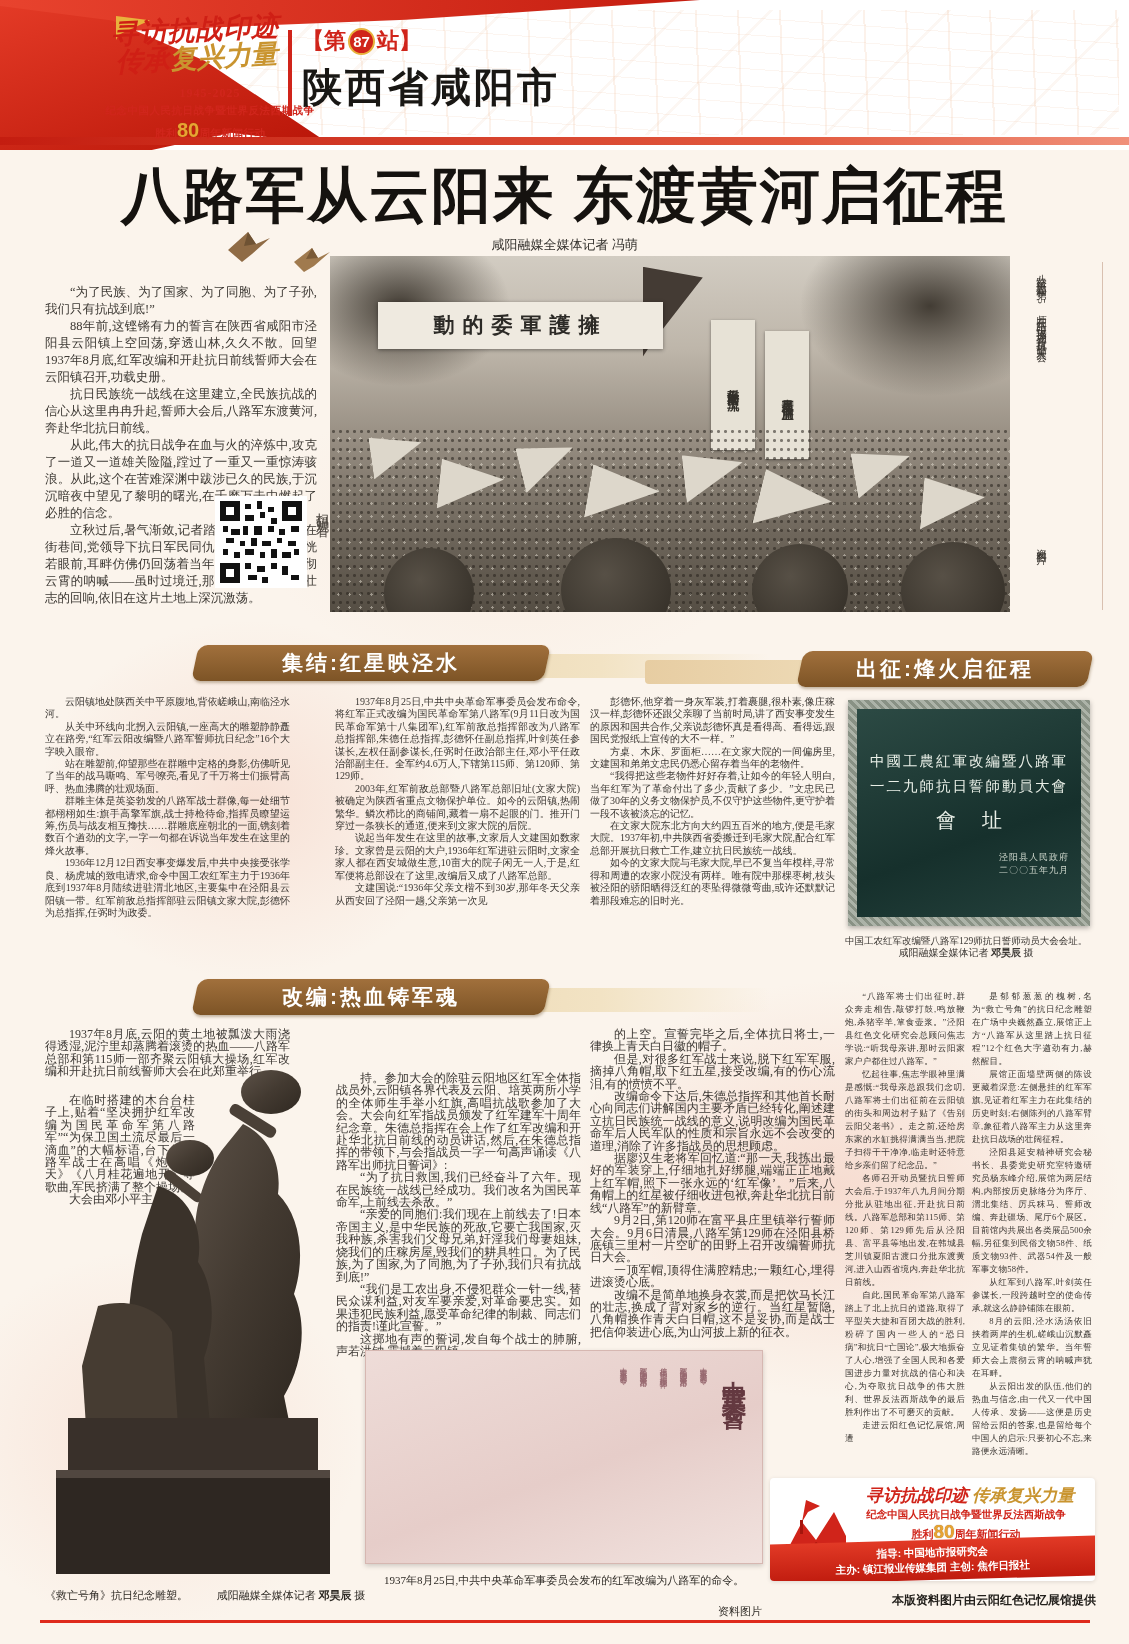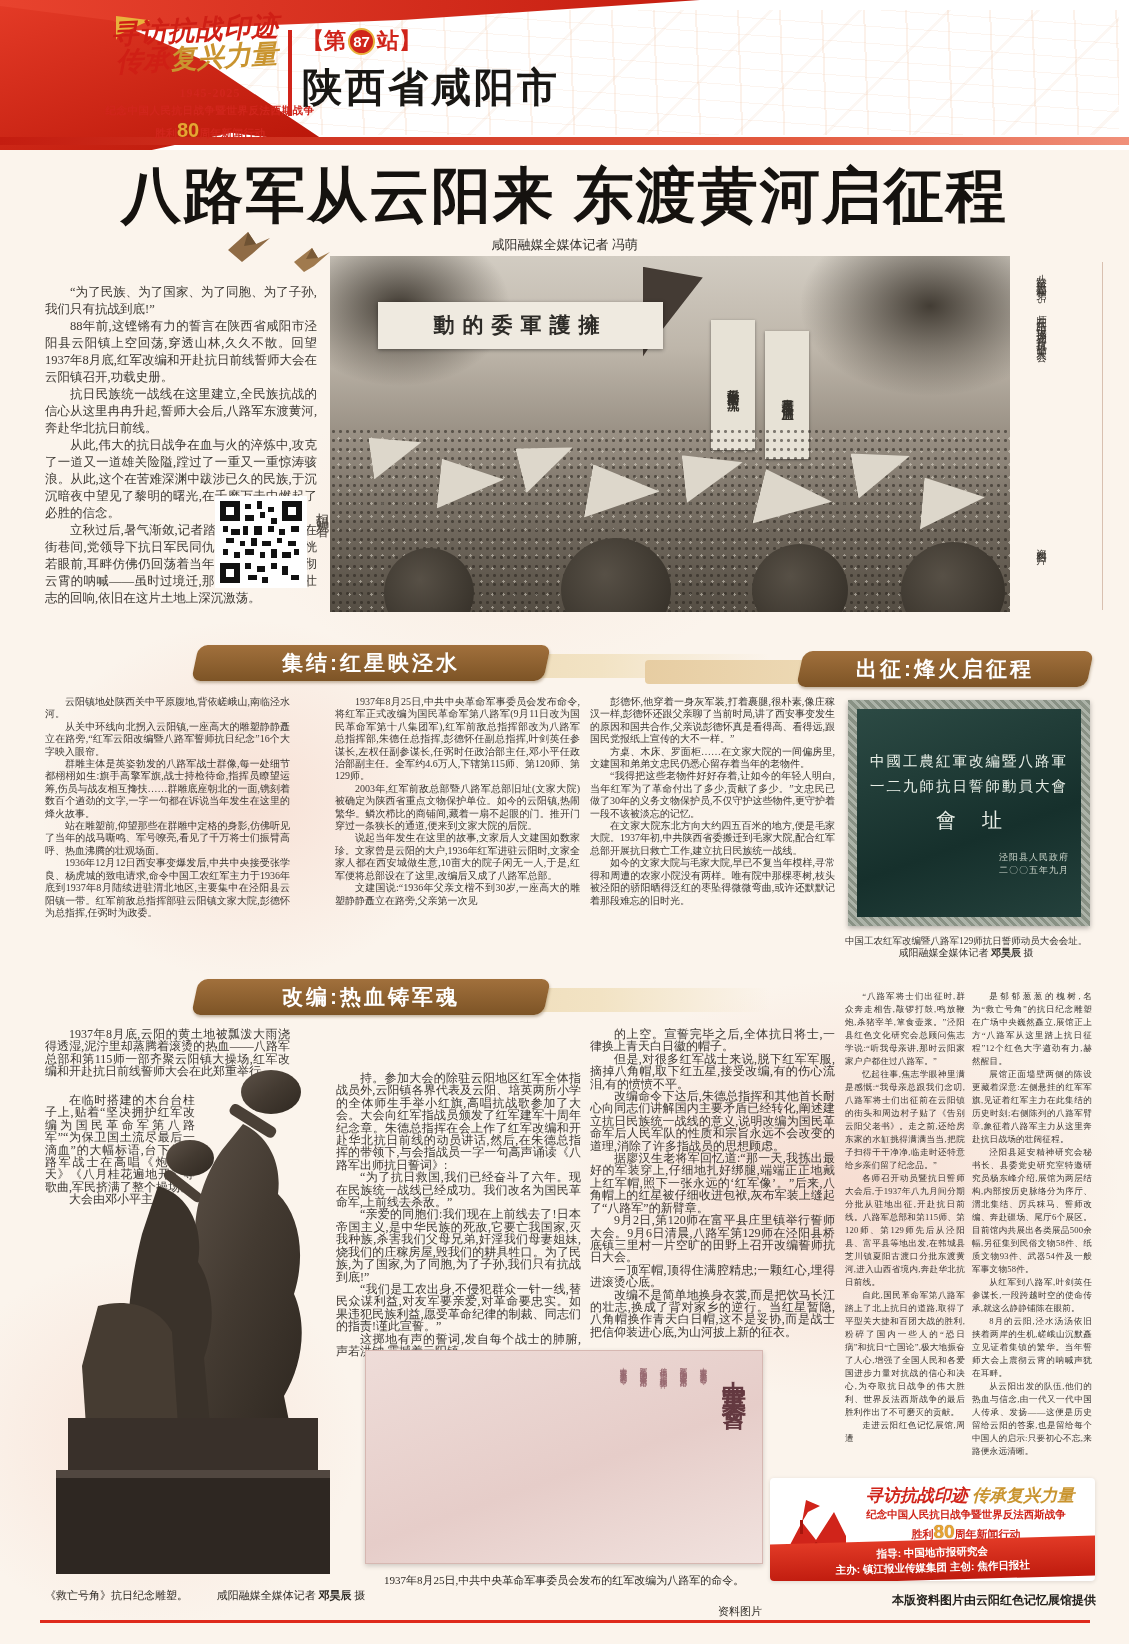--- a/index.html
+++ b/index.html
@@ -281,29 +281,29 @@
   <div class="photo-vcredit">资料图片</div>
   <div class="vrule"></div>
 
   <div class="sec-light" style="left:205px;top:654px;width:565px;"></div>
   <div class="sec-dark" style="left:195px;top:645px;width:352px;">
     <span>集结:红星映泾水</span>
   </div>
   <div class="bcol" style="left:45px;top:696px;height:250px;">
       <p>云阳镇地处陕西关中平原腹地,背依嵯峨山,南临泾水河。</p>
       <p>从关中环线向北拐入云阳镇,一座高大的雕塑静静矗立在路旁,“红军云阳改编暨八路军誓师抗日纪念”16个大字映入眼帘。</p>
+      <p>站在雕塑前,仰望那些在群雕中定格的身影,仿佛听见了当年的战马嘶鸣、军号嘹亮,看见了千万将士们振臂高呼、热血沸腾的壮观场面。</p>
       <p>群雕主体是英姿勃发的八路军战士群像,每一处细节都栩栩如生:旗手高擎军旗,战士持枪待命,指挥员瞭望运筹,伤员与战友相互搀扶……群雕底座朝北的一面,镌刻着数百个遒劲的文字,一字一句都在诉说当年发生在这里的烽火故事。</p>
-      <p>站在雕塑前,仰望那些在群雕中定格的身影,仿佛听见了当年的战马嘶鸣、军号嘹亮,看见了千万将士们振臂高呼、热血沸腾的壮观场面。</p>
       <p>1936年12月12日西安事变爆发后,中共中央接受张学良、杨虎城的致电请求,命令中国工农红军主力于1936年底到1937年8月陆续进驻渭北地区,主要集中在泾阳县云阳镇一带。红军前敌总指挥部驻云阳镇文家大院,彭德怀为总指挥,任弼时为政委。</p>
     </div>
   <div class="bcol" style="left:335px;top:696px;height:250px;">
       <p>1937年8月25日,中共中央革命军事委员会发布命令,将红军正式改编为国民革命军第八路军(9月11日改为国民革命军第十八集团军),红军前敌总指挥部改为八路军总指挥部,朱德任总指挥,彭德怀任副总指挥,叶剑英任参谋长,左权任副参谋长,任弼时任政治部主任,邓小平任政治部副主任。全军约4.6万人,下辖第115师、第120师、第129师。</p>
       <p>2003年,红军前敌总部暨八路军总部旧址(文家大院)被确定为陕西省重点文物保护单位。如今的云阳镇,热闹繁华。鳞次栉比的商铺间,藏着一扇不起眼的门。推开门穿过一条狭长的通道,便来到文家大院的后院。</p>
       <p>说起当年发生在这里的故事,文家后人文建国如数家珍。文家曾是云阳的大户,1936年红军进驻云阳时,文家全家人都在西安城做生意,10亩大的院子闲无一人,于是,红军便将总部设在了这里,改编后又成了八路军总部。</p>
-      <p>文建国说:“1936年父亲文楷不到30岁,一座高大的雕塑静静矗立在路旁,父亲第一次见</p>
+      <p>文建国说:“1936年父亲文楷不到30岁,那年冬天父亲从西安回了泾阳一趟,父亲第一次见</p>
     </div>
   <div class="bcol" style="left:590px;top:696px;height:250px;">
       <p>彭德怀,他穿着一身灰军装,打着裹腿,很朴素,像庄稼汉一样,彭德怀还跟父亲聊了当前时局,讲了西安事变发生的原因和国共合作,父亲说彭德怀真是看得高、看得远,跟国民党报纸上宣传的大不一样。”</p>
       <p>方桌、木床、罗面柜……在文家大院的一间偏房里,文建国和弟弟文忠民仍悉心留存着当年的老物件。</p>
       <p>“我得把这些老物件好好存着,让如今的年轻人明白,当年红军为了革命付出了多少,贡献了多少。”文忠民已做了30年的义务文物保护员,不仅守护这些物件,更守护着一段不该被淡忘的记忆。</p>
       <p>在文家大院东北方向大约四五百米的地方,便是毛家大院。1937年初,中共陕西省委搬迁到毛家大院,配合红军总部开展抗日救亡工作,建立抗日民族统一战线。</p>
       <p>如今的文家大院与毛家大院,早已不复当年模样,寻常得和周遭的农家小院没有两样。唯有院中那棵枣树,枝头被泾阳的骄阳晒得泛红的枣坠得微微弯曲,或许还默默记着那段难忘的旧时光。</p>
     </div>
 
   <div class="sec-light" style="left:645px;top:660px;width:445px;"></div>
@@ -354,21 +354,21 @@
       <p>持。参加大会的除驻云阳地区红军全体指战员外,云阳镇各界代表及云阳、培英两所小学的全体师生手举小红旗,高唱抗战歌参加了大会。大会向红军指战员颁发了红军建军十周年纪念章。朱德总指挥在会上作了红军改编和开赴华北抗日前线的动员讲话,然后,在朱德总指挥的带领下,与会指战员一字一句高声诵读《八路军出师抗日誓词》:</p>
       <p>“为了抗日救国,我们已经奋斗了六年。现在民族统一战线已经成功。我们改名为国民革命军,上前线去杀敌。”</p>
       <p>“亲爱的同胞们:我们现在上前线去了!日本帝国主义,是中华民族的死敌,它要亡我国家,灭我种族,杀害我们父母兄弟,奸淫我们母妻姐妹,烧我们的庄稼房屋,毁我们的耕具牲口。为了民族,为了国家,为了同胞,为了子孙,我们只有抗战到底!”</p>
       <p>“我们是工农出身,不侵犯群众一针一线,替民众谋利益,对友军要亲爱,对革命要忠实。如果违犯民族利益,愿受革命纪律的制裁、同志们的指责!谨此宣誓。”</p>
       <p>这掷地有声的誓词,发自每个战士的肺腑,声若洪钟,震撼着云阳镇</p>
     </div>
   <div class="ncol" style="left:590px;top:1028px;width:245px;height:318px;">
       <p>的上空。宣誓完毕之后,全体抗日将士,一律换上青天白日徽的帽子。</p>
       <p>但是,对很多红军战士来说,脱下红军军服,摘掉八角帽,取下红五星,接受改编,有的伤心流泪,有的愤愤不平。</p>
       <p>改编命令下达后,朱德总指挥和其他首长耐心向同志们讲解国内主要矛盾已经转化,阐述建立抗日民族统一战线的意义,说明改编为国民革命军后人民军队的性质和宗旨永远不会改变的道理,消除了许多指战员的思想顾虑。</p>
-      <p>据廖汉生老将军回忆道:“那一天,我拣出最好的军装穿上,仔细地扎好绑腿,端端正正地戴上红军帽,照下一张永远的‘红军像’。”后来,八角帽上的红星被仔细收进包袱,灰布军装上缝起了“八路军”的新臂章。</p>
+      <p>据廖汉生老将军回忆道:“那一天,我拣出最好的军装穿上,仔细地扎好绑腿,端端正正地戴上红军帽,照下一张永远的‘红军像’。”后来,八角帽上的红星被仔细收进包袱,奔赴华北抗日前线“八路军”的新臂章。</p>
       <p>9月2日,第120师在富平县庄里镇举行誓师大会。9月6日清晨,八路军第129师在泾阳县桥底镇三里村一片空旷的田野上召开改编誓师抗日大会。</p>
       <p>一顶军帽,顶得住满腔精忠;一颗红心,埋得进滚烫心底。</p>
       <p>改编不是简单地换身衣裳,而是把饮马长江的壮志,换成了背对家乡的逆行。当红星暂隐,八角帽换作青天白日帽,这不是妥协,而是战士把信仰装进心底,为山河披上新的征衣。</p>
     </div>
 
   <svg class="statue" viewBox="0 0 302 514">
     <defs>
       <linearGradient id="bz" x1="0" y1="0" x2="1" y2="1">
         <stop offset="0" stop-color="#5d5248"></stop>
           <stop offset=".5" stop-color="#433a31"></stop>

